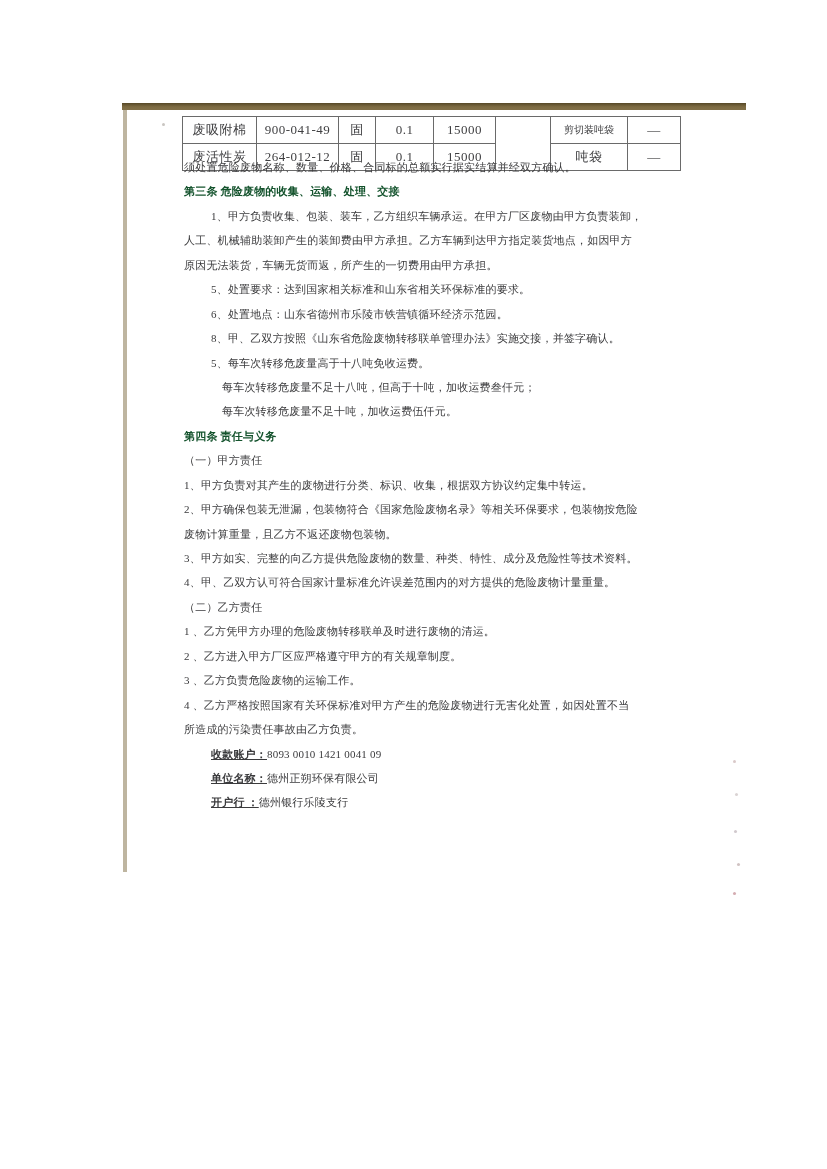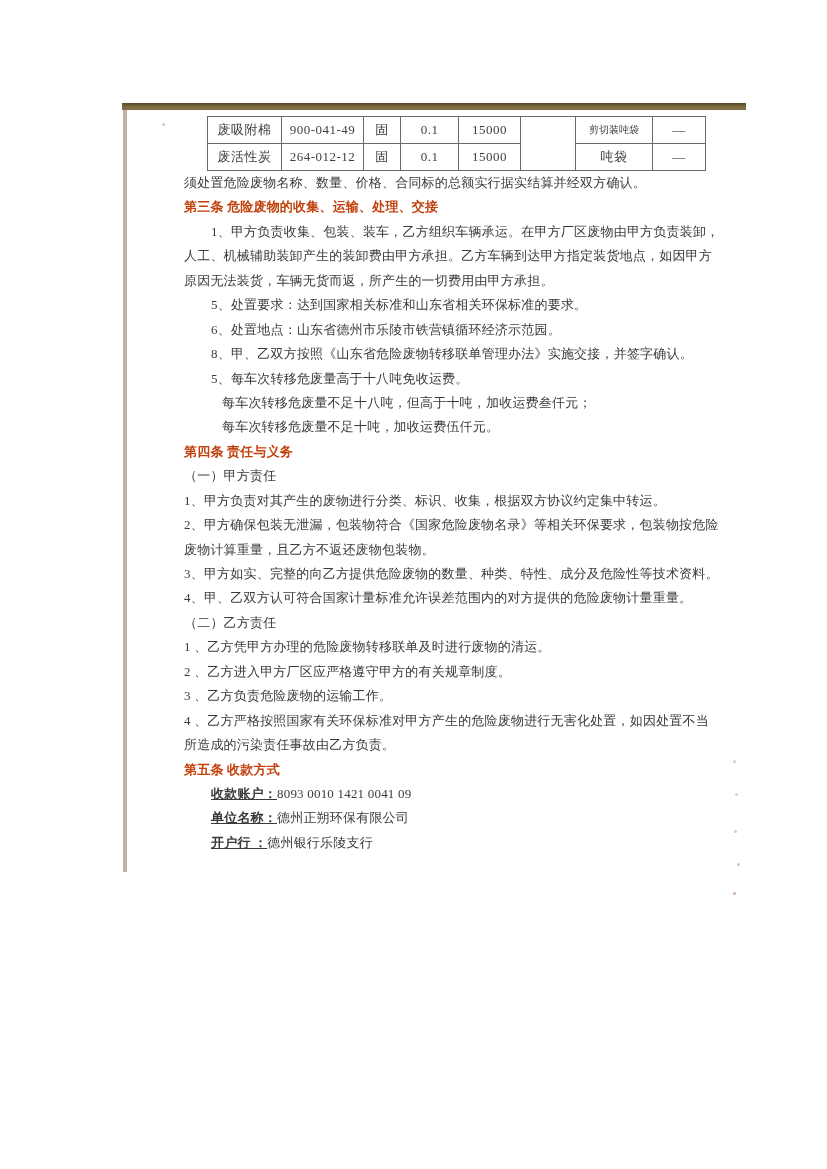--- a/index.html
+++ b/index.html
@@ -18,44 +18,44 @@
     background:linear-gradient(#564827,#7d6b42 55%,#a5957420);
     background-color:#7d6b42;
   }
   
   .left-strip{
     position:absolute;left:123px;top:110px;width:4px;height:762px;
     background:#b3a88f;opacity:.85;
   }
   
   table.waste{
-    position:absolute;left:207px;top:116px;
+    position:absolute;left:182px;top:116px;
     border-collapse:collapse;table-layout:fixed;
   }
   table.waste td{
     border:1.6px solid #6a6a6a;
     height:26px;padding:0 2px;
     text-align:center;vertical-align:middle;
     font-size:13px;letter-spacing:.5px;
     color:#3f3f41;
     overflow:hidden;white-space:nowrap;
   }
   table.waste td.small{font-size:10px;letter-spacing:0;margin-top:13px;}
   
   #doc{
-    position:absolute;left:184px;top:171px;width:548px;
-    font-size:13px;
+    position:absolute;left:184px;top:155px;width:548px;
+    font-size:11px;
   }
   .line{
     height:24.45px;line-height:24.45px;
     white-space:nowrap;letter-spacing:.2px;
   }
   .i1{padding-left:27px;}
   .i2{padding-left:38px;}
-  .bold{font-weight:bold;color:#c2410c;}
+  .bold{font-weight:bold;color:#14532d;}
   .lbl{font-weight:bold;text-decoration:underline;}
   
   .artifacts{
     position:absolute;left:733px;top:760px;width:3px;height:3px;
     border-radius:50%;background:rgba(160,120,120,.4);
     box-shadow:2px 33px 0 rgba(150,130,130,.35),
                1px 70px 0 rgba(140,120,130,.4),
                4px 103px 0 rgba(150,120,120,.45),
                0px 132px 0 rgba(170,90,100,.5),
                -571px -637px 0 rgba(120,110,100,.4);
@@ -121,20 +121,19 @@
       <div class="line"><span class="txt">2、甲方确保包装无泄漏，包装物符合《国家危险废物名录》等相关环保要求，包装物按危险</span></div>
       <div class="line"><span class="txt">废物计算重量，且乙方不返还废物包装物。</span></div>
       <div class="line"><span class="txt">3、甲方如实、完整的向乙方提供危险废物的数量、种类、特性、成分及危险性等技术资料。</span></div>
       <div class="line"><span class="txt">4、甲、乙双方认可符合国家计量标准允许误差范围内的对方提供的危险废物计量重量。</span></div>
       <div class="line"><span class="txt">（二）乙方责任</span></div>
       <div class="line"><span class="txt">1 、乙方凭甲方办理的危险废物转移联单及时进行废物的清运。</span></div>
       <div class="line"><span class="txt">2 、乙方进入甲方厂区应严格遵守甲方的有关规章制度。</span></div>
       <div class="line"><span class="txt">3 、乙方负责危险废物的运输工作。</span></div>
       <div class="line"><span class="txt">4 、乙方严格按照国家有关环保标准对甲方产生的危险废物进行无害化处置，如因处置不当</span></div>
       <div class="line"><span class="txt">所造成的污染责任事故由乙方负责。</span></div>
-      <div class="line bold"><span class="txt">第五条 收款方式</span></div>
       <div class="line i1"><b class="lbl">收款账户：</b><span class="txt">8093 0010 1421 0041 09</span></div>
       <div class="line i1"><b class="lbl">单位名称：</b><span class="txt">德州正朔环保有限公司</span></div>
       <div class="line i1"><b class="lbl">开户行 ：</b><span class="txt">德州银行乐陵支行</span></div>
     </div>
 
   <div class="artifacts"></div>
 </div>
 
 </body></html>

